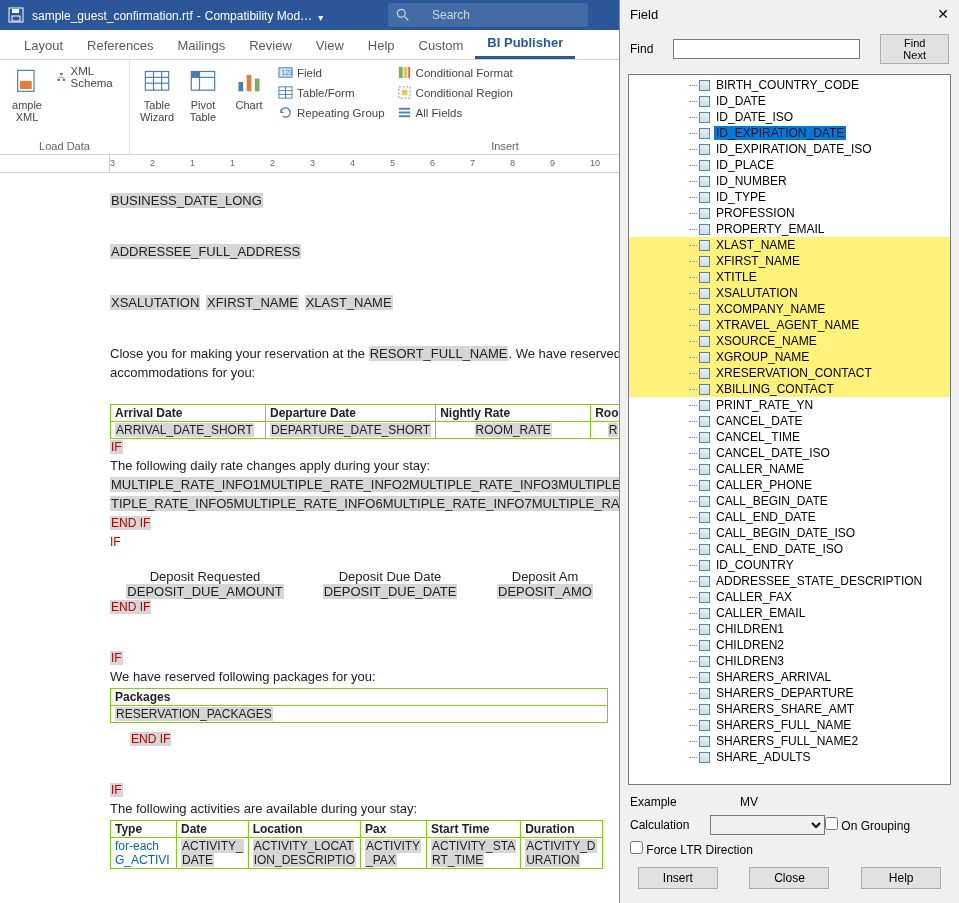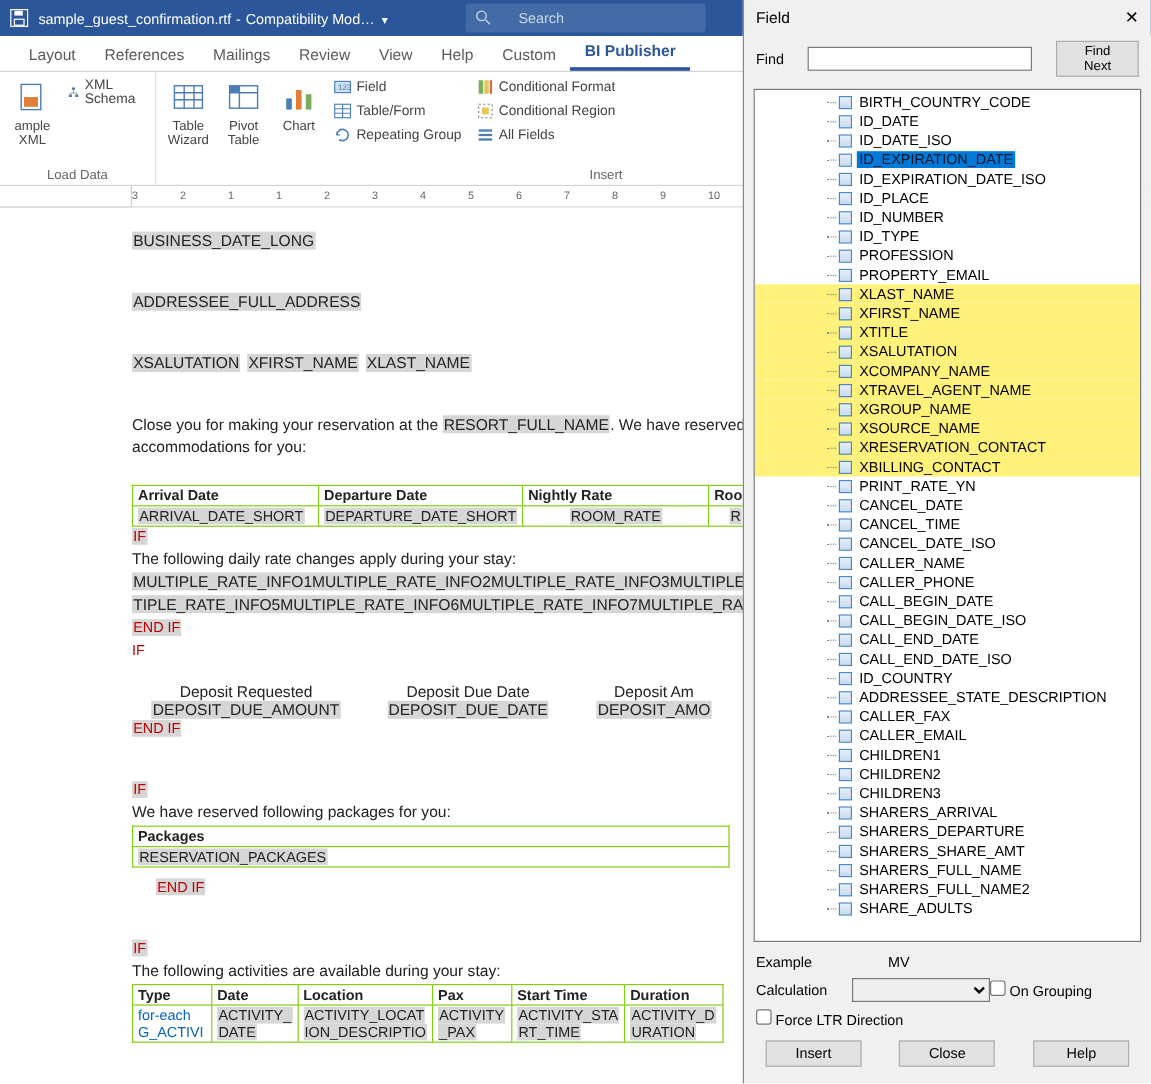--- a/index.html
+++ b/index.html
@@ -442,30 +442,30 @@
           <span class="lbl">XCOMPANY_NAME</span>
         </div>
         <div class="tree-item hl">
           <span class="dotline"></span>
           <span class="node-icon"></span>
           <span class="lbl">XTRAVEL_AGENT_NAME</span>
         </div>
         <div class="tree-item hl">
           <span class="dotline"></span>
           <span class="node-icon"></span>
+          <span class="lbl">XSOURCE_NAME</span>
+        </div>
+        <div class="tree-item hl">
+          <span class="dotline"></span>
+          <span class="node-icon"></span>
           <span class="lbl">XGROUP_NAME</span>
         </div>
         <div class="tree-item hl">
           <span class="dotline"></span>
           <span class="node-icon"></span>
-          <span class="lbl">XSOURCE_NAME</span>
-        </div>
-        <div class="tree-item hl">
-          <span class="dotline"></span>
-          <span class="node-icon"></span>
           <span class="lbl">XRESERVATION_CONTACT</span>
         </div>
         <div class="tree-item hl">
           <span class="dotline"></span>
           <span class="node-icon"></span>
           <span class="lbl">XBILLING_CONTACT</span>
         </div>
         <div class="tree-item">
           <span class="dotline"></span>
           <span class="node-icon"></span>
@@ -497,26 +497,26 @@
           <span class="lbl">CALLER_PHONE</span>
         </div>
         <div class="tree-item">
           <span class="dotline"></span>
           <span class="node-icon"></span>
           <span class="lbl">CALL_BEGIN_DATE</span>
         </div>
         <div class="tree-item">
           <span class="dotline"></span>
           <span class="node-icon"></span>
+          <span class="lbl">CALL_END_DATE</span>
+        </div>
+        <div class="tree-item">
+          <span class="dotline"></span>
+          <span class="node-icon"></span>
           <span class="lbl">CALL_BEGIN_DATE_ISO</span>
-        </div>
-        <div class="tree-item">
-          <span class="dotline"></span>
-          <span class="node-icon"></span>
-          <span class="lbl">CALL_END_DATE</span>
         </div>
         <div class="tree-item">
           <span class="dotline"></span>
           <span class="node-icon"></span>
           <span class="lbl">CALL_END_DATE_ISO</span>
         </div>
         <div class="tree-item">
           <span class="dotline"></span>
           <span class="node-icon"></span>
           <span class="lbl">ID_COUNTRY</span>

